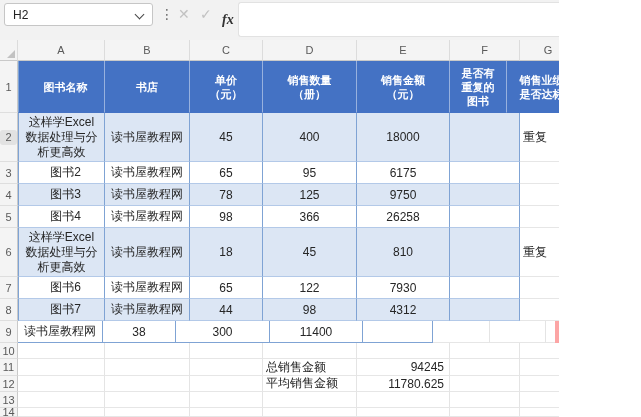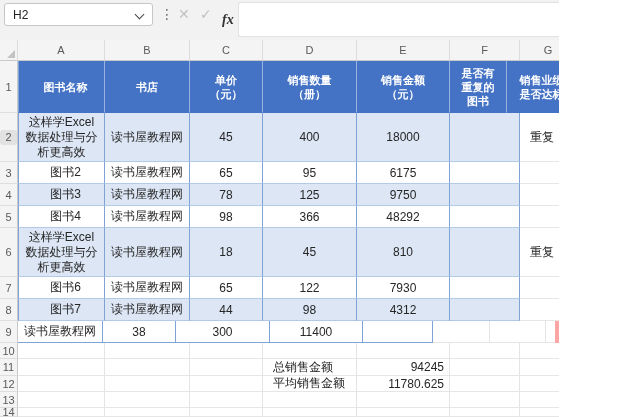--- a/index.html
+++ b/index.html
@@ -38,21 +38,21 @@
                  border-left:8px solid transparent;border-bottom:8px solid #c2c2c2;}
   .pill{background:#e2e2e2;border-radius:3px;padding:0 5px;line-height:15px;}
   .thead{background:#4472C4;color:#fff;font-weight:bold;font-size:11px;line-height:14px;
          white-space:pre-line;text-align:center;
          border-right:1px solid rgba(255,255,255,.45);border-bottom:1px solid #4472C4;}
   .tc{border-right-color:#7FA3D4;border-bottom-color:#B3C9E8;}
   .tcA{border-left:1px solid #7FA3D4;padding-left:8px;}
   .tbot{border-bottom-color:#7FA3D4;}
   .bd{background:#DCE6F4;}
   .wrap{white-space:normal;line-height:15px;padding:0 5px;text-align:center;}
-  .left{justify-content:flex-start;padding-left:10px;}
+  .left{justify-content:flex-start;padding-left:3px;}
   .right{justify-content:flex-end;padding-right:5px;}
   .cursor{position:absolute;left:568px;top:393px;}
 </style>
 </head>
 <body>
 
 <div class="screen">
 
   <div class="topbar">
     <div class="namebox">
@@ -142,21 +142,21 @@
       <div class="cell wH"></div>
       <div class="cell wX"></div>
     </div>
 
     <div class="row h22">
       <div class="cell w0 hdr rowhdr">5</div>
       <div class="cell wA tc tcA">图书4</div>
       <div class="cell wB tc">读书屋教程网</div>
       <div class="cell wC tc">98</div>
       <div class="cell wD tc">366</div>
-      <div class="cell wE tc">48292</div>
+      <div class="cell wE tc">26258</div>
       <div class="cell wF tc"></div>
       <div class="cell wG"></div>
       <div class="cell wH"></div>
       <div class="cell wX"></div>
     </div>
 
     <div class="row h49">
       <div class="cell w0 hdr rowhdr">6</div>
       <div class="cell wA tc tcA bd wrap">这样学Excel数据处理与分析更高效</div>
       <div class="cell wB tc bd">读书屋教程网</div>

